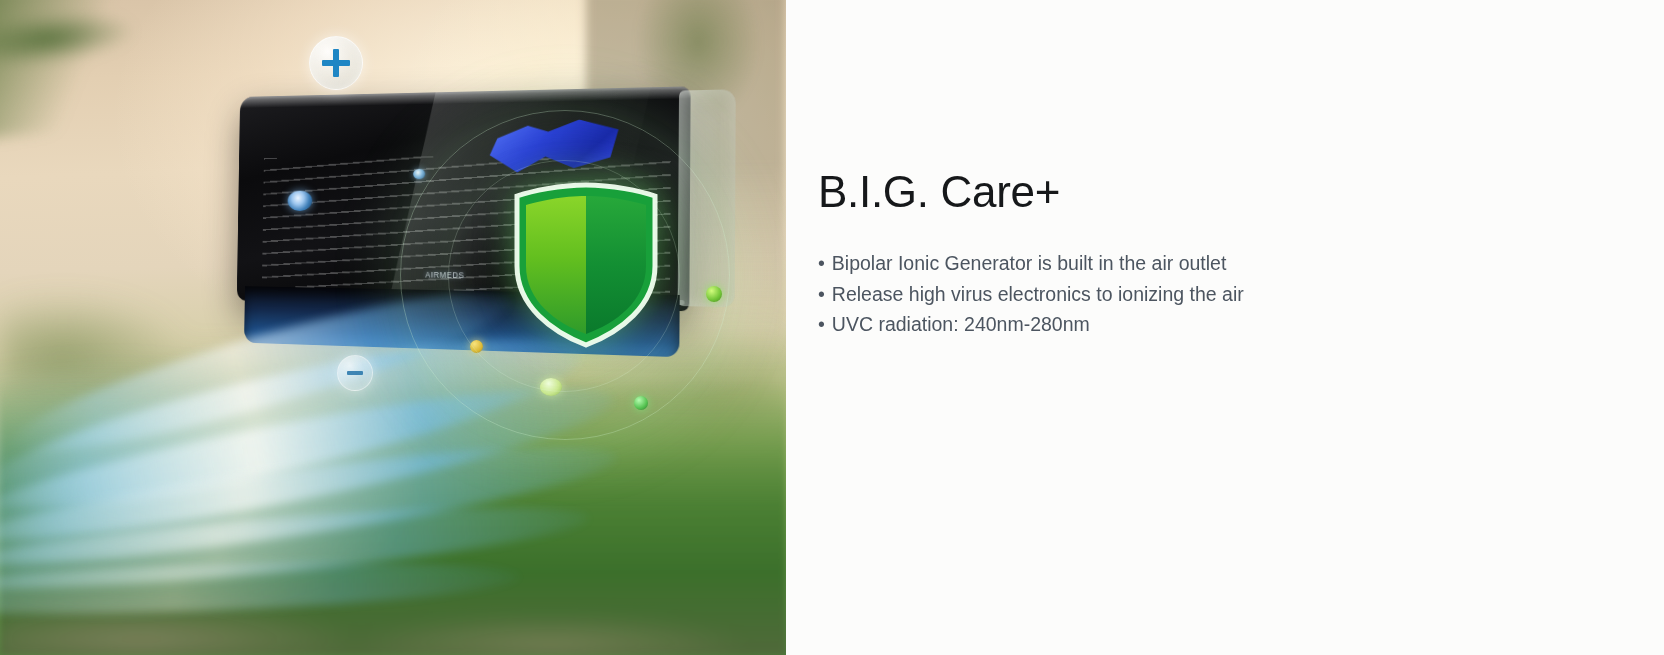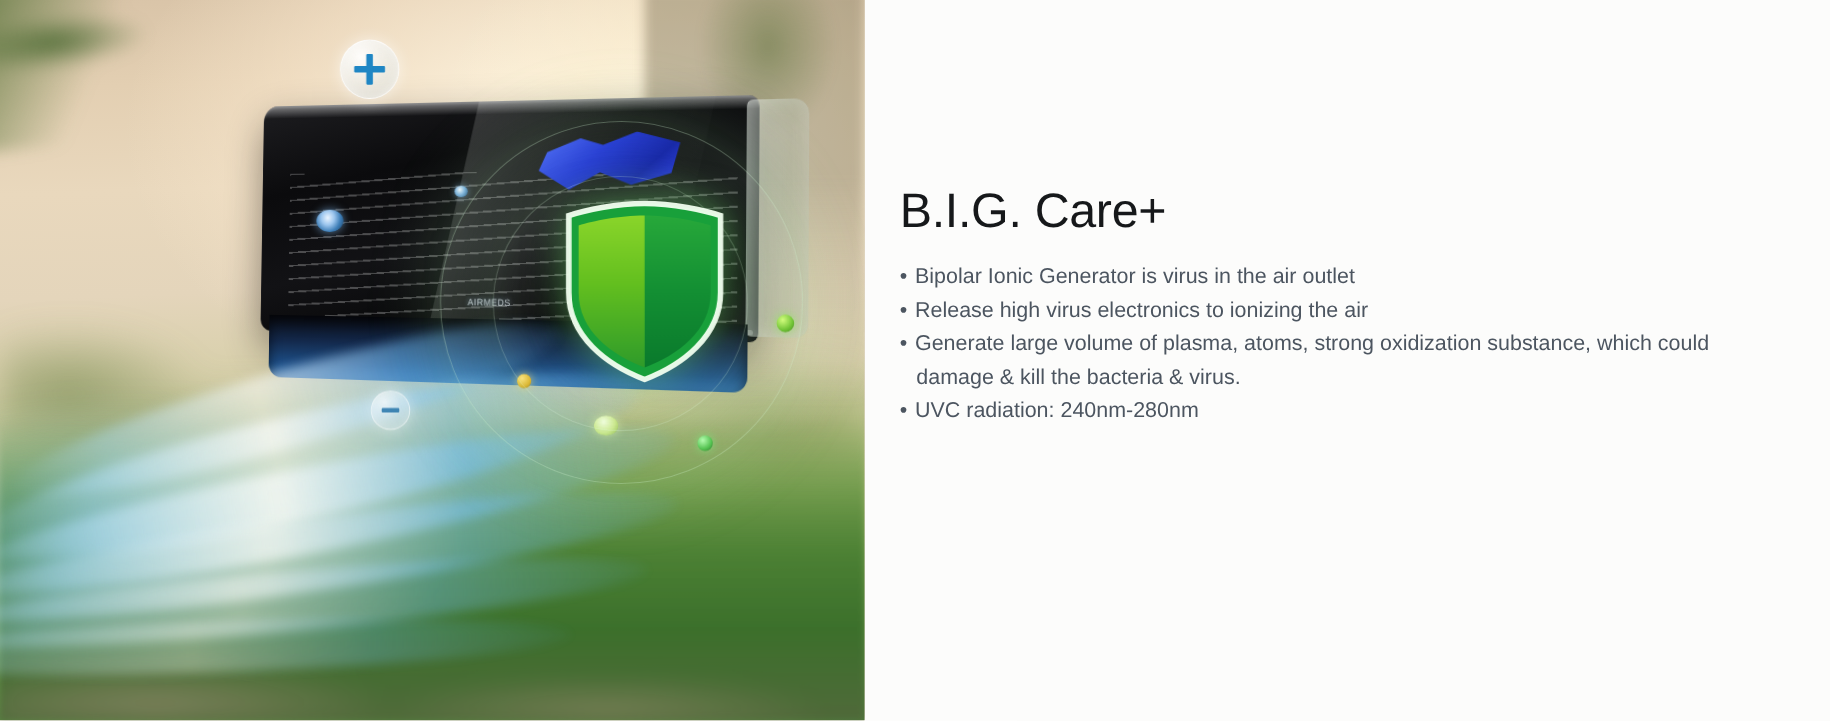--- a/index.html
+++ b/index.html
@@ -286,21 +286,21 @@
     flex: 1 1 auto;
     background: #fcfcfb;
     padding: 168px 0 0 32px;
   }
   .info-title {
     font-size: 44px;
     font-weight: 400;
     color: #16181a;
     letter-spacing: -.3px;
     line-height: 1.1;
-    margin-bottom: 20px;
+    margin-bottom: 32px;
   }
   .info-list {
     list-style: none;
     max-width: 760px;
   }
   .info-list li {
     font-size: 19.5px;
     line-height: 30.5px;
     color: #4c5560;
     text-indent: -15px;
@@ -382,20 +382,19 @@
         <path d="M74 3 C100 3 128 9 143 14 L143 84 C143 124 108 150 74 163 C40 150 5 124 5 84 L5 14 C20 9 48 3 74 3 Z" fill="#18a03a" stroke="#f2fff0" stroke-width="5" stroke-opacity="0.95"></path>
         <path d="M74 14 C97 14 121 19 134 23 L134 84 C134 119 104 141 74 152 L74 14 Z" fill="url(#shieldRight)"></path>
         <path d="M74 14 C51 14 27 19 14 23 L14 84 C14 119 44 141 74 152 L74 14 Z" fill="url(#shieldLeft)"></path>
       </svg>
     </div>
   </div>
 
   <div class="info-panel">
     <h1 class="info-title">B.I.G. Care+</h1>
     <ul class="info-list">
-      <li>Bipolar Ionic Generator is virus in the air outlet</li>
+      <li>Bipolar Ionic Generator is built in the air outlet</li>
       <li>Release high virus electronics to ionizing the air</li>
-      <li>Generate large volume of plasma, atoms, strong oxidization substance, which could damage &amp; kill the bacteria &amp; virus.</li>
       <li>UVC radiation: 240nm-280nm</li>
     </ul>
   </div>
 
 </div>
 
 </body></html>

